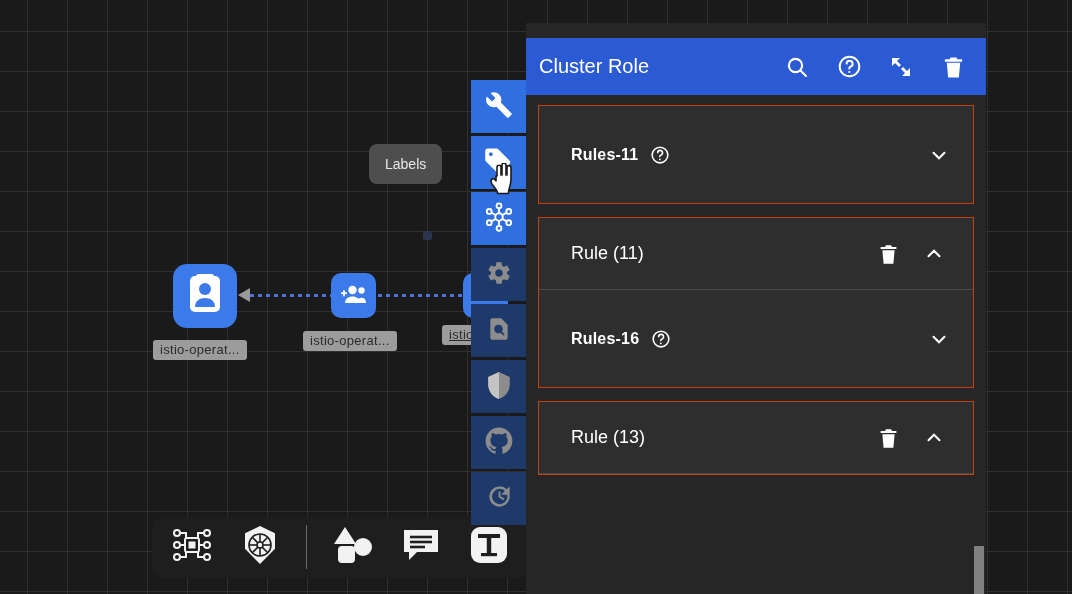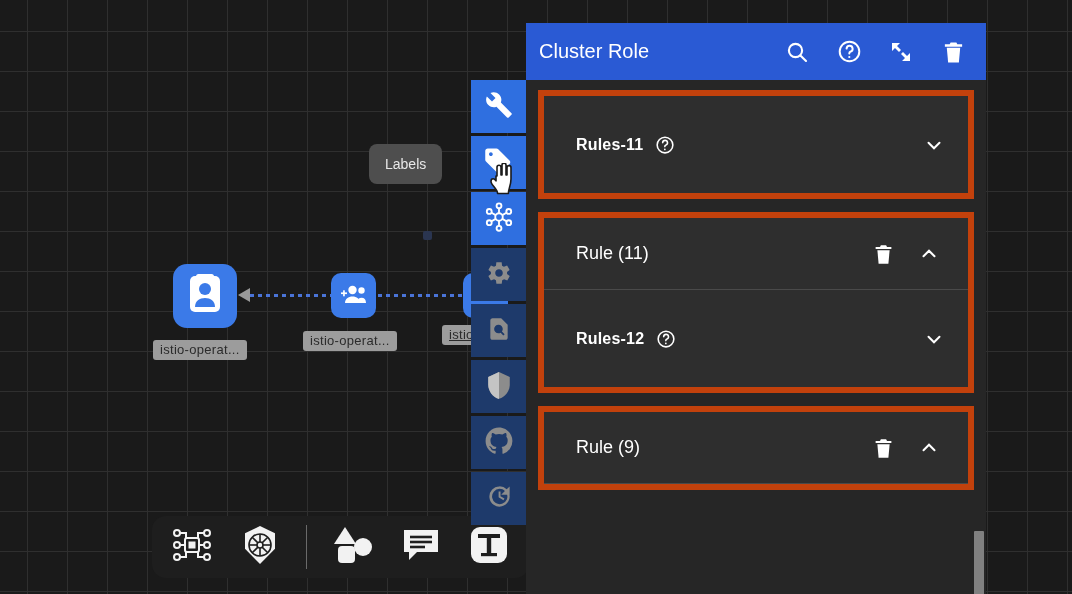--- a/index.html
+++ b/index.html
@@ -131,20 +131,21 @@
     display: flex; flex-direction: column;
     overflow: hidden;
     z-index: 10;
   }
   #panel-header {
     height: 57px;
     background: #2a5ad4;
     display: flex; align-items: center;
     padding: 0 20px 0 13px;
     flex: 0 0 auto;
+    margin-top: 15px;
   }
   #panel-title {
     color: #ffffff;
     font-size: 20px;
     font-weight: 400;
     flex: 1 1 auto;
   }
   .header-actions { display: flex; align-items: center; gap: 26px; }
   .header-icon { width: 26px; height: 26px; display: flex; align-items: center; justify-content: center; }
   .header-icon svg { fill: none; stroke: #ffffff; }
@@ -152,21 +153,21 @@
 
   #panel-body {
     flex: 1 1 auto;
     position: relative;
     padding: 10px 12px 0 12px;
     overflow: hidden;
   }
 
   .rule-card {
     background: #2e2e2e;
-    border: 6px solid #c2410c;
+    border: 1px solid #c2410c;
     margin-bottom: 13px;
   }
   .rules-row {
     height: 97px;
     display: flex; align-items: center;
     padding: 0 22px 0 32px;
   }
   .rules-name {
     color: #ffffff;
     font-size: 16px;
@@ -504,40 +505,40 @@
               <path d="M5 7.6h14L17.6 23H6.4z"></path>
             </svg>
           </span>
           <span class="chev">
             <svg width="22" height="22" viewBox="0 0 24 24" stroke-width="2.2" stroke-linecap="round">
               <polyline points="6,14.5 12,8.5 18,14.5"></polyline>
             </svg>
           </span>
         </div>
         <div class="rules-row">
-          <span class="rules-name">Rules-12</span>
+          <span class="rules-name">Rules-16</span>
           <span class="help-icon">
             <svg width="20" height="20" viewBox="0 0 24 24" stroke-width="1.9">
               <circle cx="12" cy="12" r="9.4"></circle>
               <path d="M9.2 9.2a2.9 2.9 0 1 1 3.6 3c-.8.3-1 .9-1 1.7" stroke-linecap="round"></path>
               <circle cx="11.8" cy="17.3" r="1.05" fill="#ffffff" stroke="none"></circle>
             </svg>
           </span>
           <span class="row-spacer"></span>
           <span class="chev">
             <svg width="22" height="22" viewBox="0 0 24 24" stroke-width="2.2" stroke-linecap="round">
               <polyline points="6,9.5 12,15.5 18,9.5"></polyline>
             </svg>
           </span>
         </div>
       </div>
 
       <div class="rule-card">
         <div class="rule-header-row">
-          <span class="rule-title">Rule (9)</span>
+          <span class="rule-title">Rule (13)</span>
           <span class="row-spacer"></span>
           <span class="trash-btn">
             <svg width="21" height="22" viewBox="0 0 24 24">
               <path d="M9 2h6l1 2h5v2.4H3V4h5z"></path>
               <path d="M5 7.6h14L17.6 23H6.4z"></path>
             </svg>
           </span>
           <span class="chev">
             <svg width="22" height="22" viewBox="0 0 24 24" stroke-width="2.2" stroke-linecap="round">
               <polyline points="6,14.5 12,8.5 18,14.5"></polyline>

